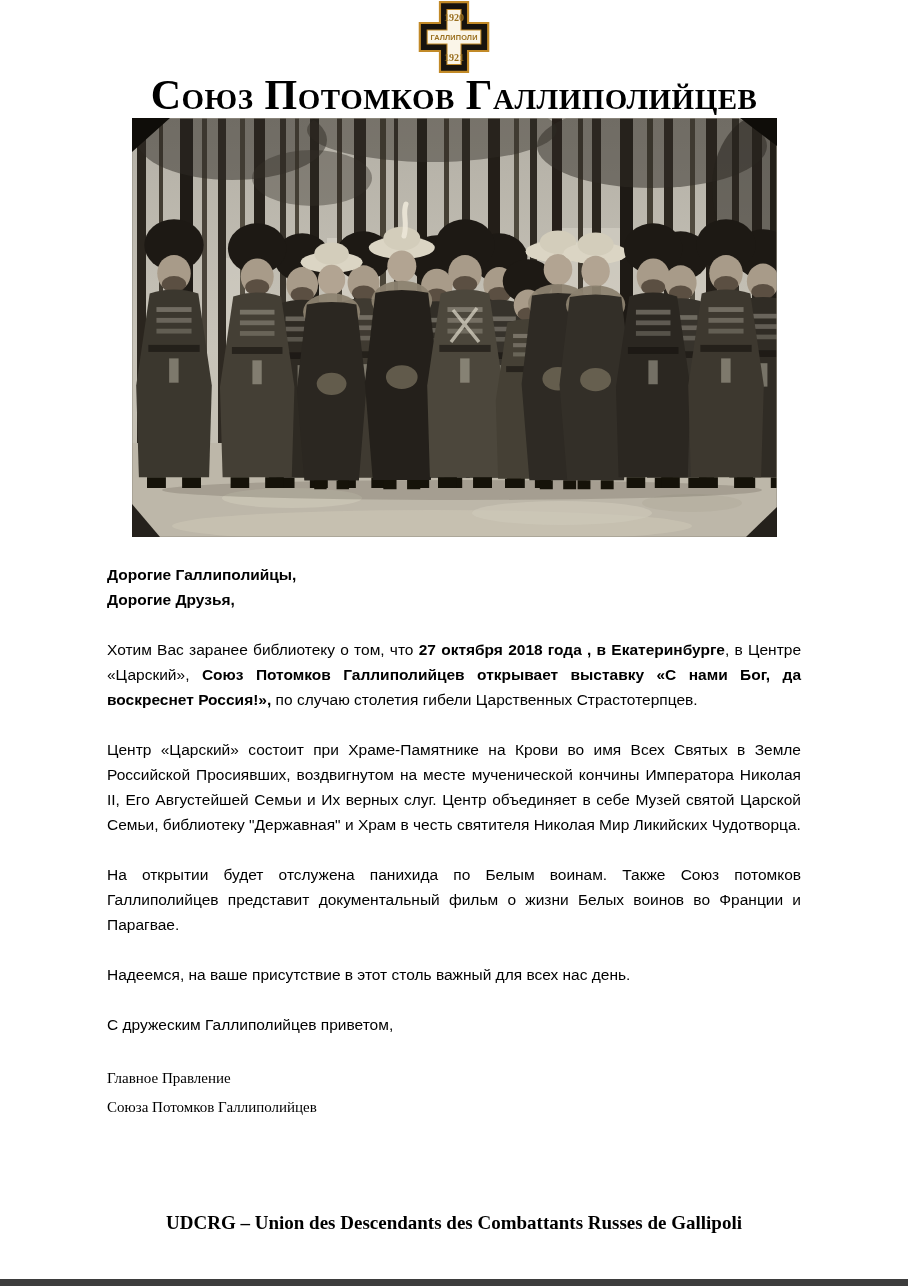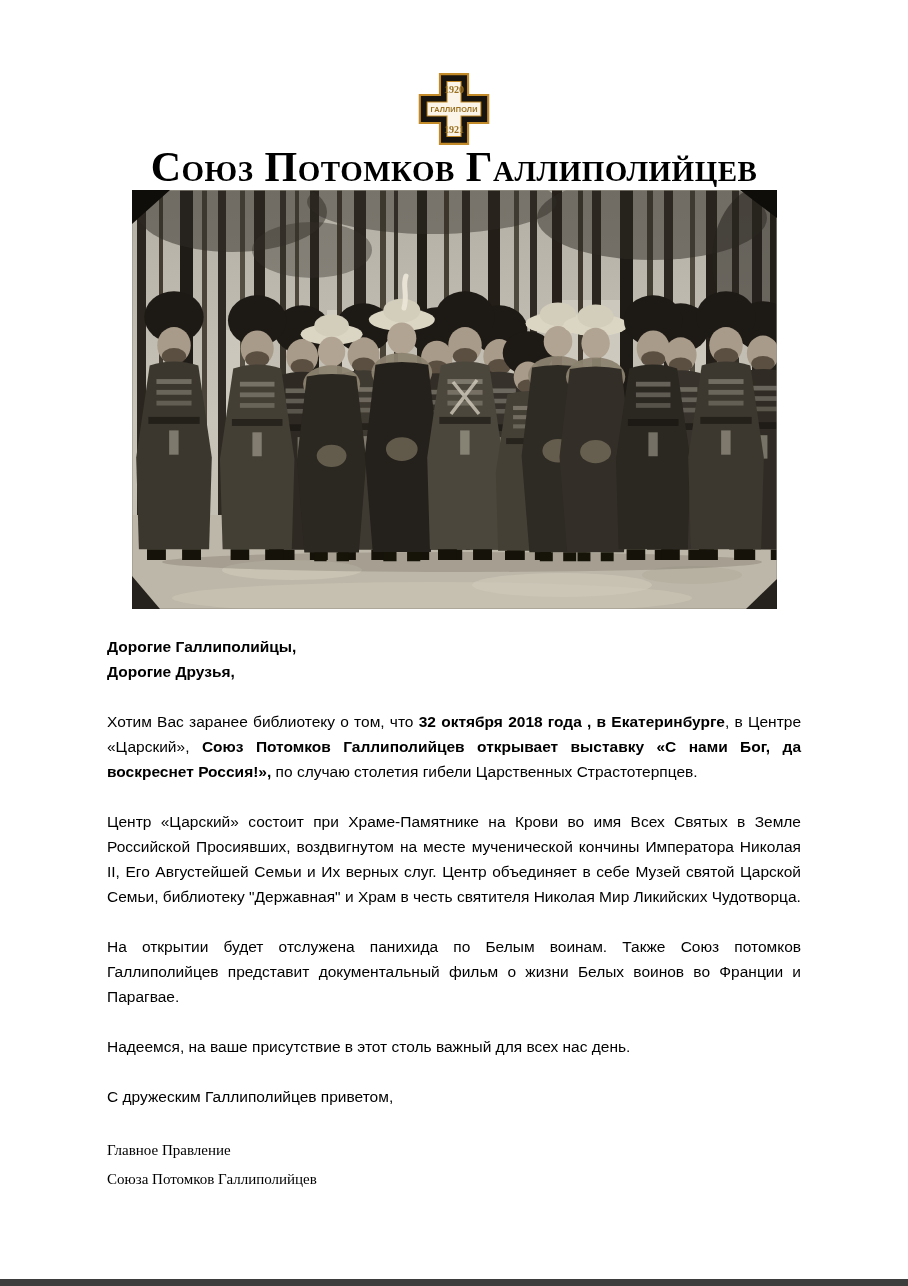--- a/index.html
+++ b/index.html
@@ -2,21 +2,21 @@
 <html><head>
 <meta charset="utf-8">
 <style>
   html,body{margin:0;padding:0;}
   body{
     width:908px;height:1286px;background:#ffffff;color:#000;
     font-family:"Liberation Sans",sans-serif;
     position:relative;overflow:hidden;
   }
   .content{padding:0 107px;}
-  .logo-wrap{text-align:center;padding-top:72px;line-height:0;}
+  .logo-wrap{text-align:center;line-height:0;}
   .doc-title{
     font-family:"Liberation Serif",serif;
     font-weight:700;
     font-variant:small-caps;
     font-size:42px;
     line-height:42px;
     text-align:center;
     margin-top:0;
     letter-spacing:0.5px;
     white-space:nowrap;
@@ -179,34 +179,35 @@
   </svg>
 </div>
 
 <div class="content">
   <div class="letter">
     <div class="salut-row">
       <span class="salut">Дорогие Галлиполийцы,</span>
     </div>
     <div class="salut">Дорогие Друзья,</div>
 
-    <p class="para"><span>Хотим Вас заранее библиотеку о том, что </span><b>32 октября 2018 года , в Екатеринбурге</b><span>, в Центре «Царский», </span><b>Союз Потомков Галлиполийцев открывает выставку «С нами Бог, да воскреснет Россия!»,</b><span> по случаю столетия гибели Царственных Страстотерпцев.</span></p>
+    <p class="para"><span>Хотим Вас заранее библиотеку о том, что </span><b>27 октября 2018 года , в Екатеринбурге</b><span>, в Центре «Царский», </span><b>Союз Потомков Галлиполийцев открывает выставку «С нами Бог, да воскреснет Россия!»,</b><span> по случаю столетия гибели Царственных Страстотерпцев.</span></p>
 
     <p class="para">Центр «Царский» состоит при Храме-Памятнике на Крови во имя Всех Святых в Земле Российской Просиявших, воздвигнутом на месте мученической кончины Императора Николая II, Его Августейшей Семьи и Их верных слуг. Центр объединяет в себе Музей святой Царской Семьи, библиотеку "Державная" и Храм в честь святителя Николая Мир Ликийских Чудотворца.</p>
 
     <p class="para">На открытии будет отслужена панихида по Белым воинам. Также Союз потомков Галлиполийцев представит документальный фильм о жизни Белых воинов во Франции и Парагвае.</p>
 
     <p class="para">Надеемся, на ваше присутствие в этот столь важный для всех нас день.</p>
 
 
     <p class="closing">С дружеским Галлиполийцев приветом,</p>
 
     <div class="signature">
       <div>Главное Правление</div>
       <div>Союза Потомков Галлиполийцев</div>
     </div>
   </div>
 </div>
 
 <div class="footer">
+  <div>UDCRG – Union des Descendants des Combattants Russes de Gallipoli</div>
 </div>
 
 <div class="bottom-bar" style="background: rgb(61, 61, 61);"></div>
 
 </body></html>

